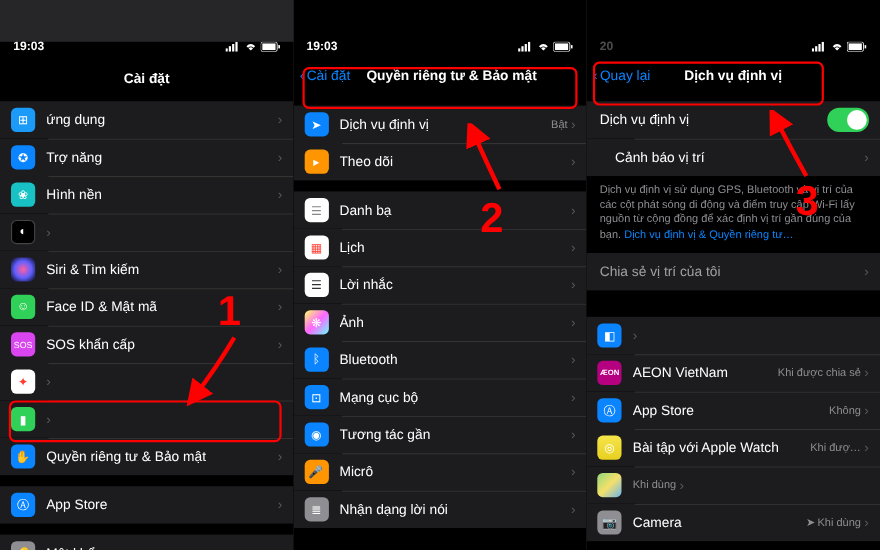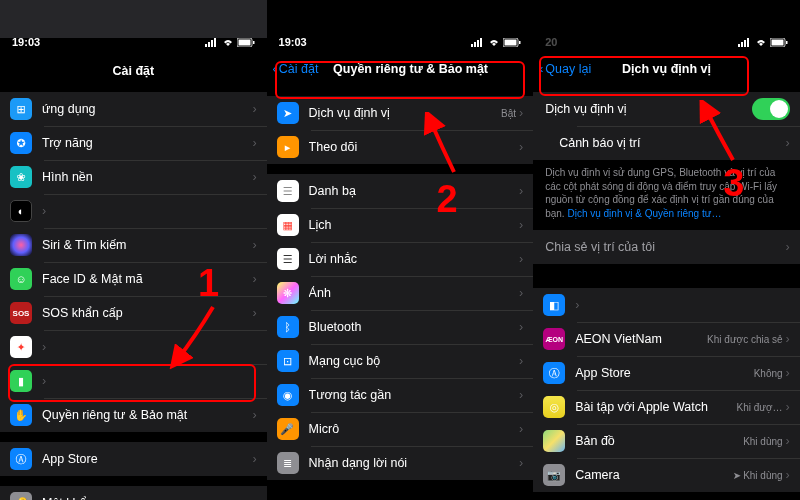--- a/index.html
+++ b/index.html
@@ -191,21 +191,21 @@
       <span class="icon" style="background:radial-gradient(circle,#ff5fa2,#5f5fff,#000)"></span>
       <span class="label">Siri &amp; Tìm kiếm</span>
       <span class="chevron">›</span>
     </div>
     <div class="row">
       <span class="icon" style="background:#30d158">☺</span>
       <span class="label">Face ID &amp; Mật mã</span>
       <span class="chevron">›</span>
     </div>
     <div class="row">
-      <span class="icon" style="background:#b91c1c;font-size:8px;font-weight:700">SOS</span>
+      <span class="icon" style="background:#d946ef;font-size:8px;font-weight:400">SOS</span>
       <span class="label">SOS khẩn cấp</span>
       <span class="chevron">›</span>
     </div>
     <div class="row">
       <span class="icon" style="background:#fff;color:#ff3b30">✦</span>
       <span class="chevron">›</span>
     </div>
     <div class="row">
       <span class="icon" style="background:#30d158">▮</span>
       <span class="chevron">›</span>
@@ -415,21 +415,20 @@
       <span class="chevron">›</span>
     </div>
     <div class="row">
       <span class="icon" style="background:linear-gradient(#f5e54a,#e8d020)">◎</span>
       <span class="label">Bài tập với Apple Watch</span>
       <span class="value">Khi đượ…</span>
       <span class="chevron">›</span>
     </div>
     <div class="row">
       <span class="icon" style="background:linear-gradient(135deg,#8fd97a,#f5e06a,#6bb5f0)"></span>
-      <span class="label">Bản đồ</span>
       <span class="value">Khi dùng</span>
       <span class="chevron">›</span>
     </div>
     <div class="row">
       <span class="icon" style="background:#8e8e93">📷</span>
       <span class="label">Camera</span>
       <span style="color:#8e8e93;margin-right:2px;font-size:10px">➤</span>
       <span class="value">Khi dùng</span>
       <span class="chevron">›</span>
     </div>

